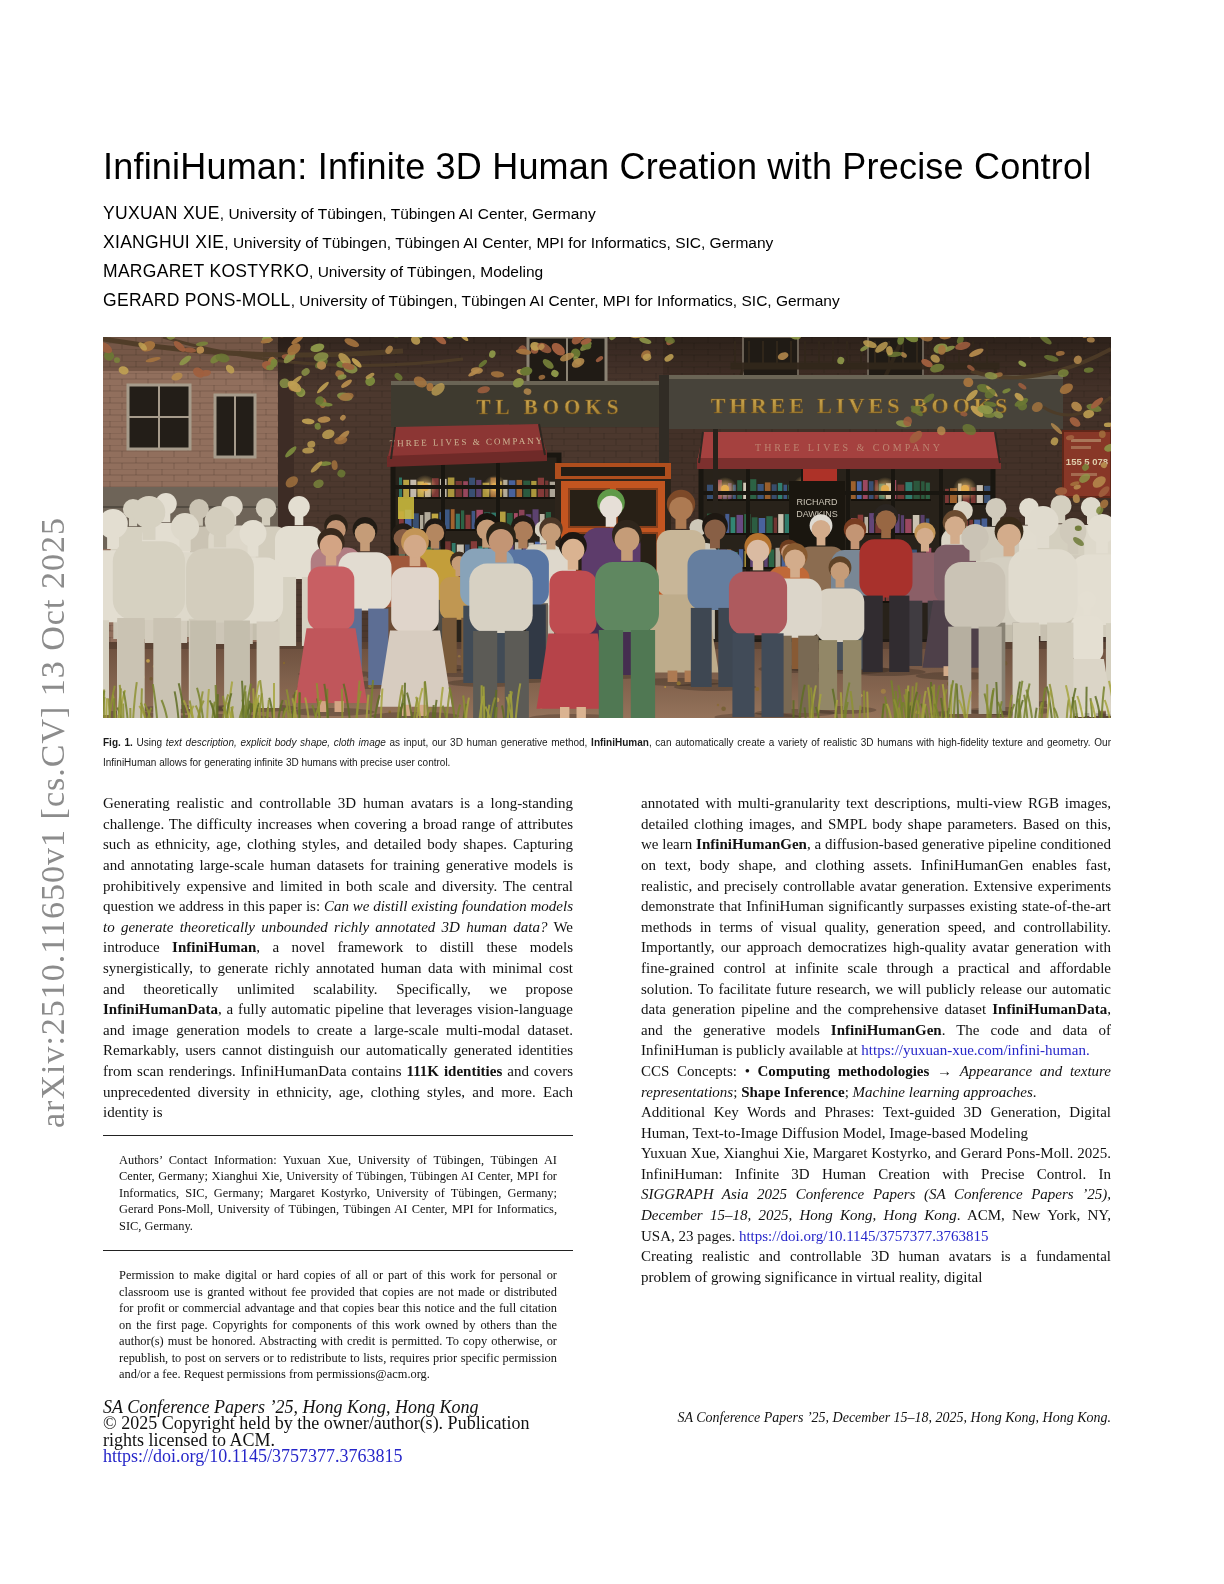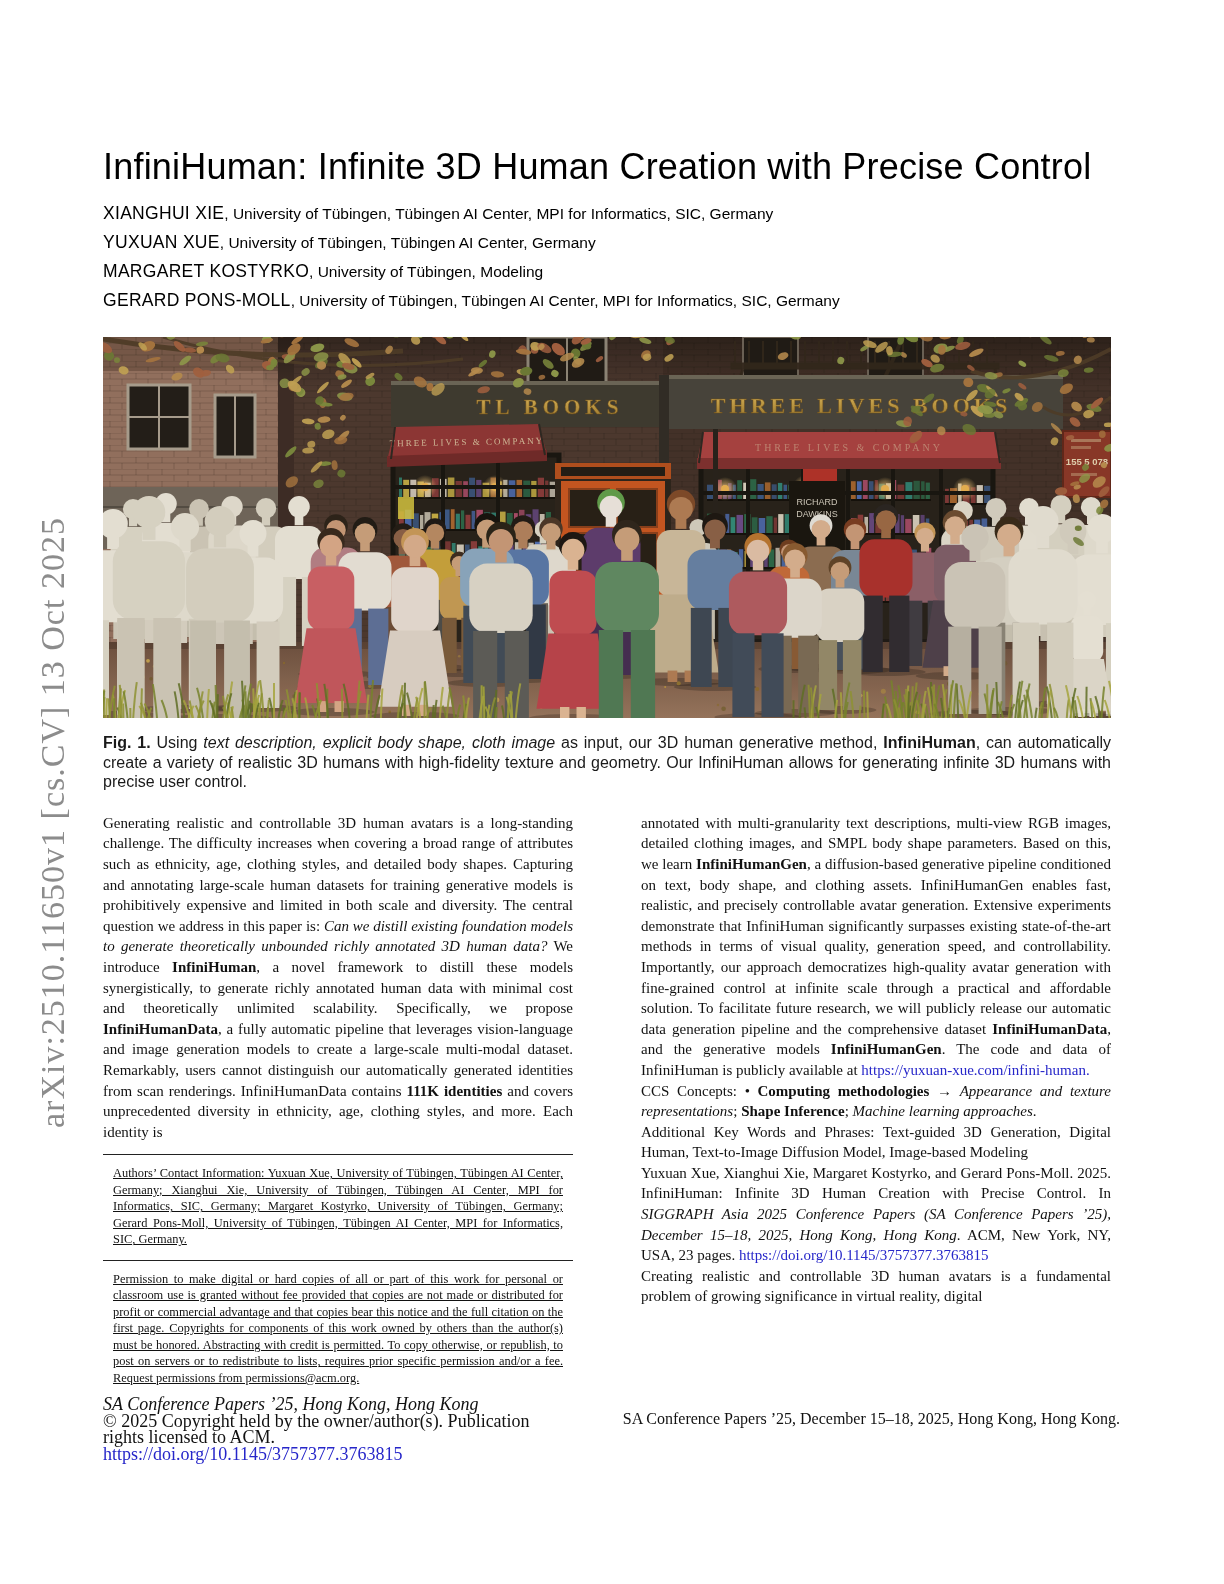--- a/index.html
+++ b/index.html
@@ -9,53 +9,53 @@
        transform-origin:0 0;white-space:nowrap;font-size:34px;letter-spacing:1px;
        color:#8c8c8c;font-family:"Liberation Serif",serif;}
   .page{position:absolute;left:103px;top:0;width:1008px;}
   .title{padding-top:146px;font-family:"Liberation Sans",sans-serif;font-weight:400;
        font-size:36px;color:#000;letter-spacing:0.2px;}
   .authors{margin-top:13px;}
   .author-line{font-family:"Liberation Sans",sans-serif;font-size:15.5px;color:#000;
        margin:4px 0;line-height:24px;}
   .author-name{font-size:17.5px;letter-spacing:0.3px;}
   .teaser{margin-top:24px;display:block;width:1008px;height:381px;background:#3a2d26;}
-  .caption{margin-top:15px;font-family:"Liberation Sans",sans-serif;font-size:16px;
+  .caption{margin-top:15px;font-family:"Liberation Sans",sans-serif;font-size:10px;
        line-height:19.6px;text-align:justify;color:#1a1a1a;}
   .cols{display:flex;gap:68px;margin-top:21px;}
   .col{width:481px;}
   .body{font-size:15px;line-height:20.6px;text-align:justify;margin:0;}
   .sp{}
   .b{font-weight:bold;}
   .i{font-style:italic;}
   a.lnk,.lnk{color:#2626c9;text-decoration:none;cursor:pointer;}
   .fnrule{border:none;border-top:1px solid #222;margin:12px 0 7px 0;}
-  .fn{font-size:12.4px;line-height:16.5px;text-align:justify;margin:10px;text-decoration:underline;}
+  .fn{font-size:12.4px;line-height:16.5px;text-align:justify;margin:16px;}
   .fn-line{font-size:18px;line-height:16.5px;margin:0;}
   .acmh{margin-bottom:0;}
   .sec{font-family:"Liberation Sans",sans-serif;font-weight:500;font-size:17.5px;
        margin:22px 0 9px 0;color:#000;}
   .sec-num{margin-right:20px;}
-  .runfoot{position:absolute;right:104px;top:1410px;font-size:16px;color:#111;}
+  .runfoot{position:absolute;right:113px;top:1410px;font-size:14px;color:#111;font-style:italic;}
 </style>
 </head>
 <body>
 
 <div class="arxiv-strip">arXiv:2510.11650v1  [cs.CV]  13 Oct 2025</div>
 
 <div class="page">
 
   <div class="title">InfiniHuman: Infinite 3D Human Creation with Precise Control</div>
 
   <div class="authors">
     <div class="author-line">
-      <span class="author-name">XIANGHUI XIE</span><span>, University of Tübingen, Tübingen AI Center, MPI for Informatics, SIC, Germany</span>
+      <span class="author-name">YUXUAN XUE</span><span>, University of Tübingen, Tübingen AI Center, Germany</span>
     </div>
     <div class="author-line">
-      <span class="author-name">YUXUAN XUE</span><span>, University of Tübingen, Tübingen AI Center, Germany</span>
+      <span class="author-name">XIANGHUI XIE</span><span>, University of Tübingen, Tübingen AI Center, MPI for Informatics, SIC, Germany</span>
     </div>
     <div class="author-line">
       <span class="author-name">MARGARET KOSTYRKO</span><span>, University of Tübingen, Modeling</span>
     </div>
     <div class="author-line">
       <span class="author-name">GERARD PONS-MOLL</span><span>, University of Tübingen, Tübingen AI Center, MPI for Informatics, SIC, Germany</span>
     </div>
   </div>
 
   <svg class="teaser" viewBox="0 0 1008 381">

